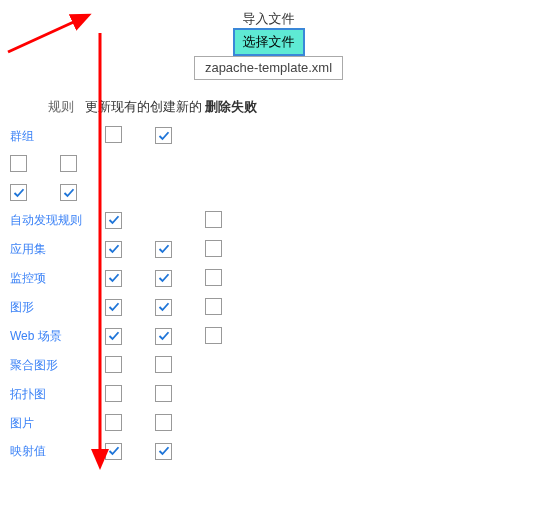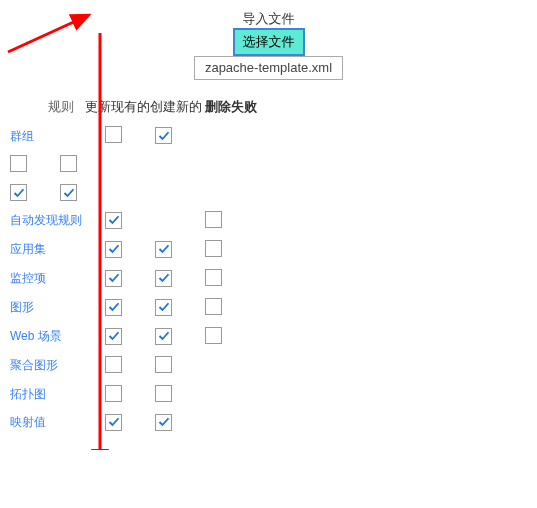--- a/index.html
+++ b/index.html
@@ -217,20 +217,26 @@
           <div class="cb-wrap"><span class="cb"></span></div>
           <div class="cb-wrap"></div>
         </div>
         <div class="rule-row">
           <div class="rule-name">拓扑图</div>
           <div class="cb-wrap"><span class="cb"></span></div>
           <div class="cb-wrap"><span class="cb"></span></div>
           <div class="cb-wrap"></div>
         </div>
         <div class="rule-row">
+          <div class="rule-name">图片</div>
+          <div class="cb-wrap"><span class="cb"></span></div>
+          <div class="cb-wrap"><span class="cb"></span></div>
+          <div class="cb-wrap"></div>
+        </div>
+        <div class="rule-row">
           <div class="rule-name">映射值</div>
           <div class="cb-wrap"><span class="cb checked">
               <svg viewBox="0 0 16 16">
                 <path d="M2 8 L6 12 L14 3" stroke="#1f75d8" stroke-width="2.5" fill="none"></path>
               </svg>
             </span></div>
           <div class="cb-wrap"><span class="cb checked">
               <svg viewBox="0 0 16 16">
                 <path d="M2 8 L6 12 L14 3" stroke="#1f75d8" stroke-width="2.5" fill="none"></path>
               </svg>

